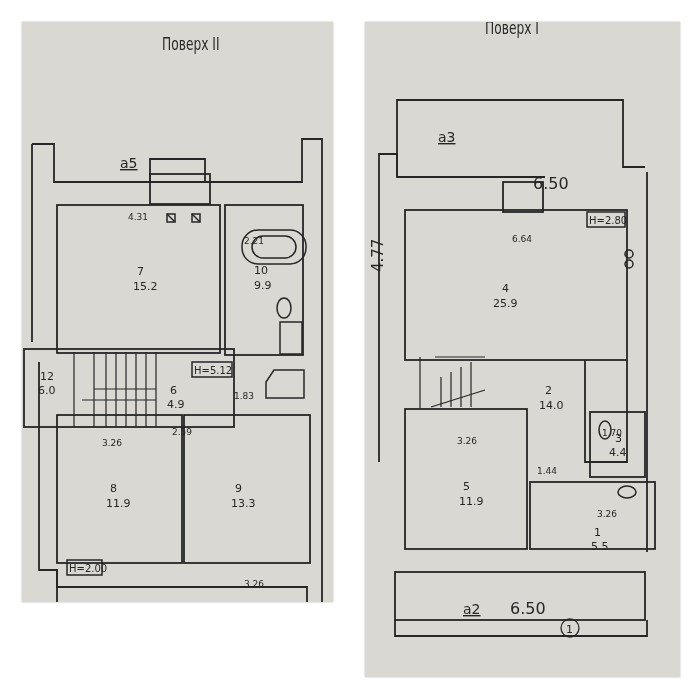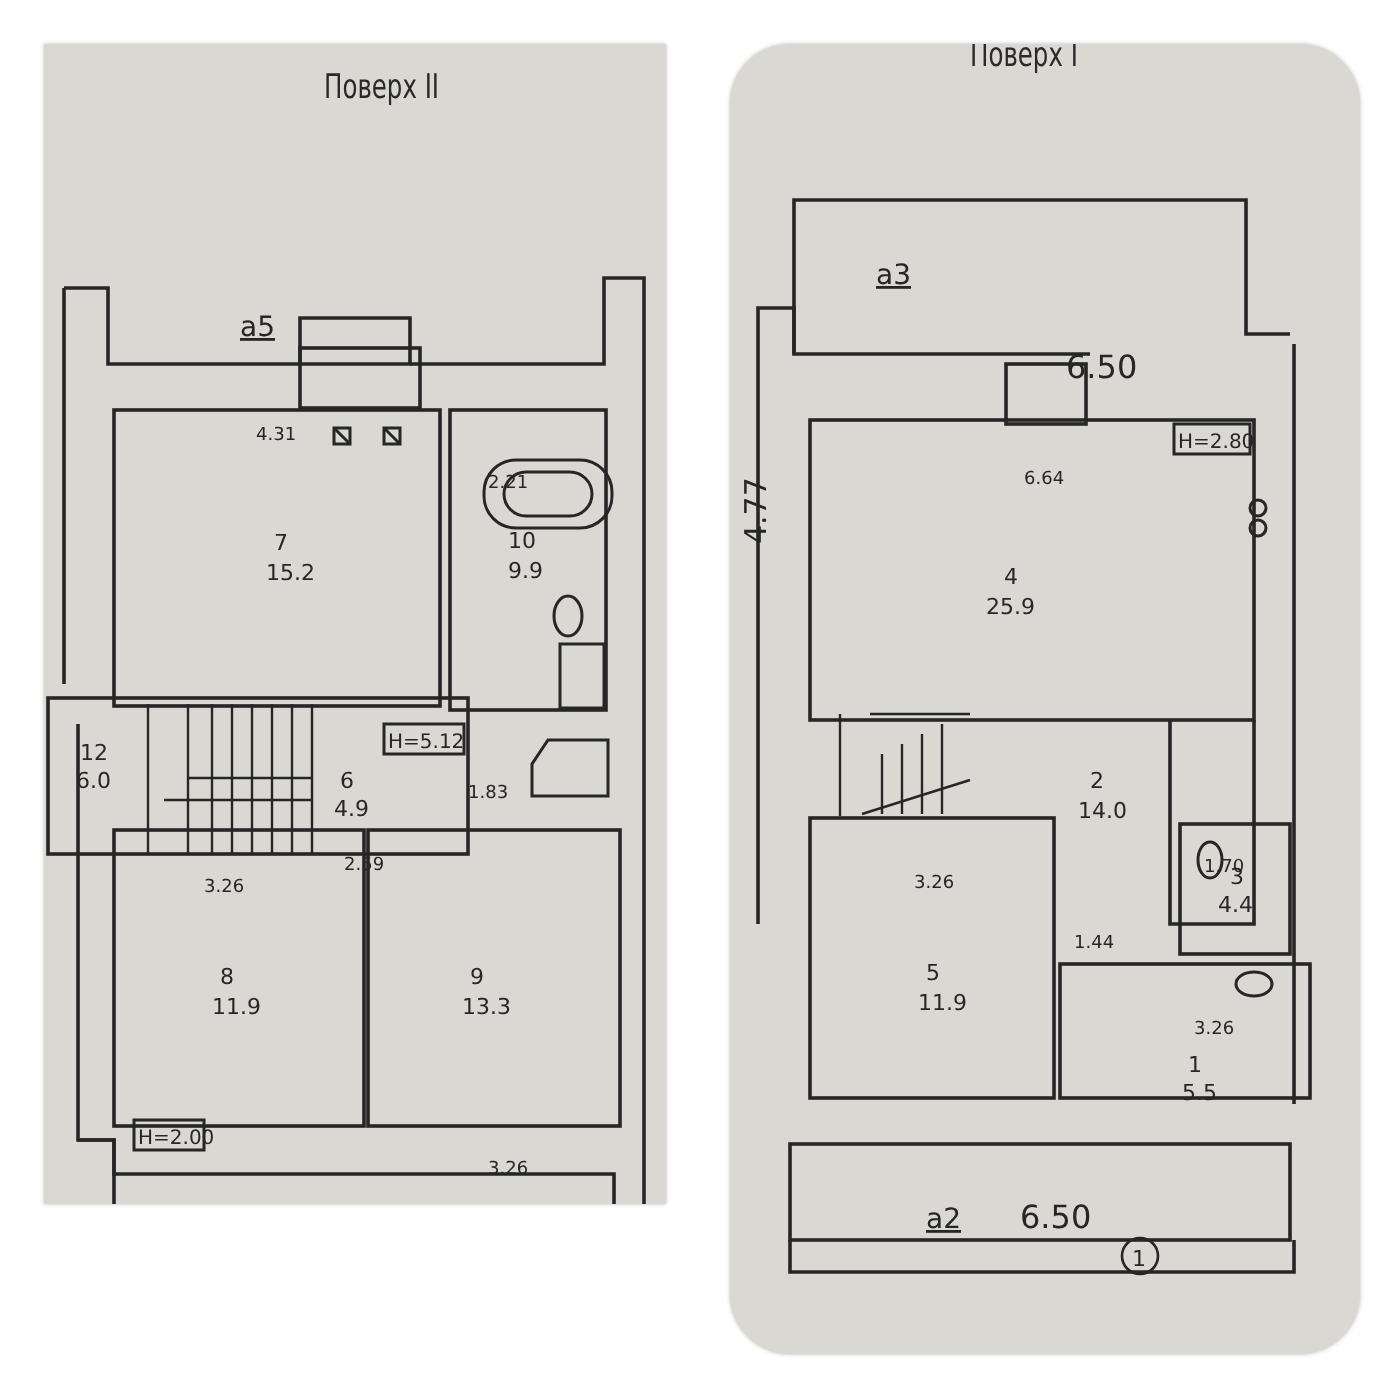--- a/index.html
+++ b/index.html
@@ -1,19 +1,19 @@
 <!DOCTYPE html>
 <html><head>
 <meta charset="utf-8">
 <style>
   html,body{margin:0;padding:0;background:#ffffff;}
   body{width:700px;height:700px;position:relative;overflow:hidden;font-family:"DejaVu Sans Condensed","DejaVu Sans",sans-serif;}
   .panel{position:absolute;background:#d9d8d3;overflow:hidden;box-shadow:0 0 2px #bbb;}
   #left{left:22px;top:22px;width:311px;height:580px;}
-  #right{left:365px;top:22px;width:315px;height:655px;border-radius:30px;}
+  #right{left:365px;top:22px;width:315px;height:655px;}
   .title{position:absolute;font-size:17px;color:#2a2a2a;letter-spacing:0px;transform:scaleX(0.8);transform-origin:left top;}
   svg{position:absolute;left:0;top:0;}
   .t{font-family:"DejaVu Sans",sans-serif;fill:#262626;}
 </style>
 </head>
 <body>
 
 <div id="left" class="panel">
   <div class="title" style="left:140px;top:12px;">Поверх II</div>
   <svg width="311" height="655" viewBox="0 0 311 655">

